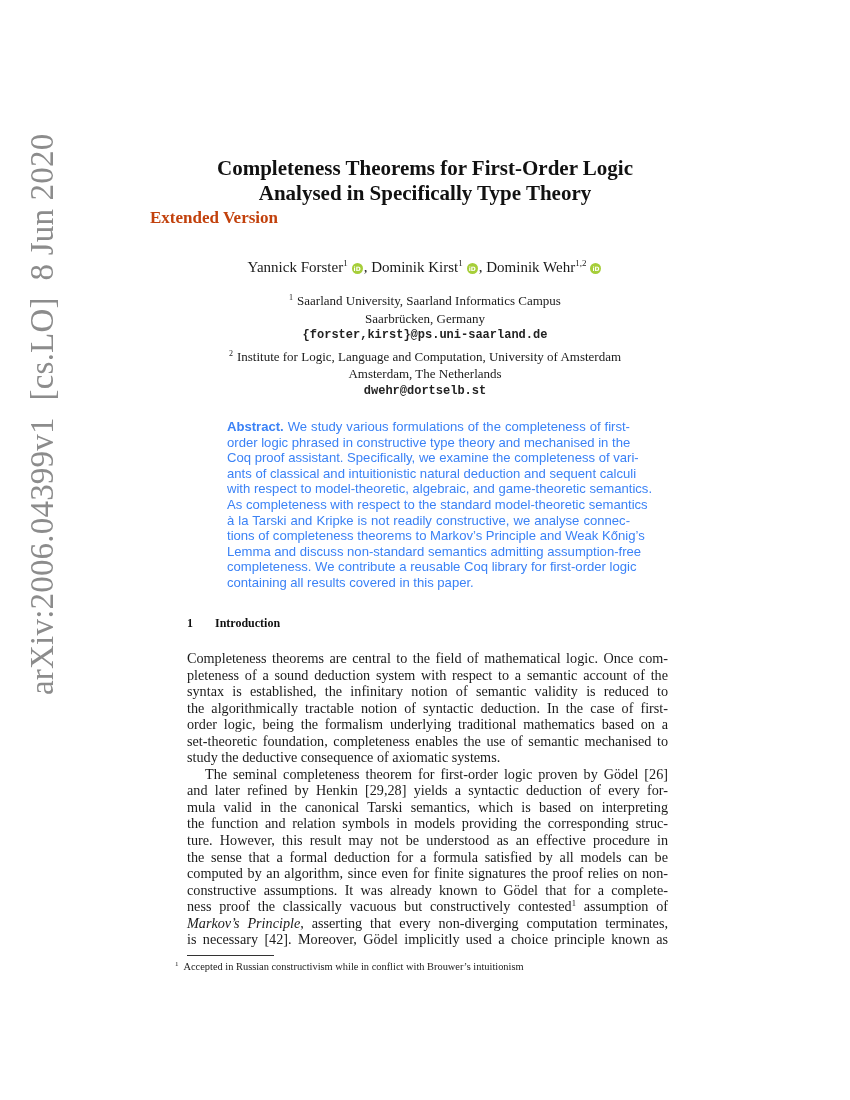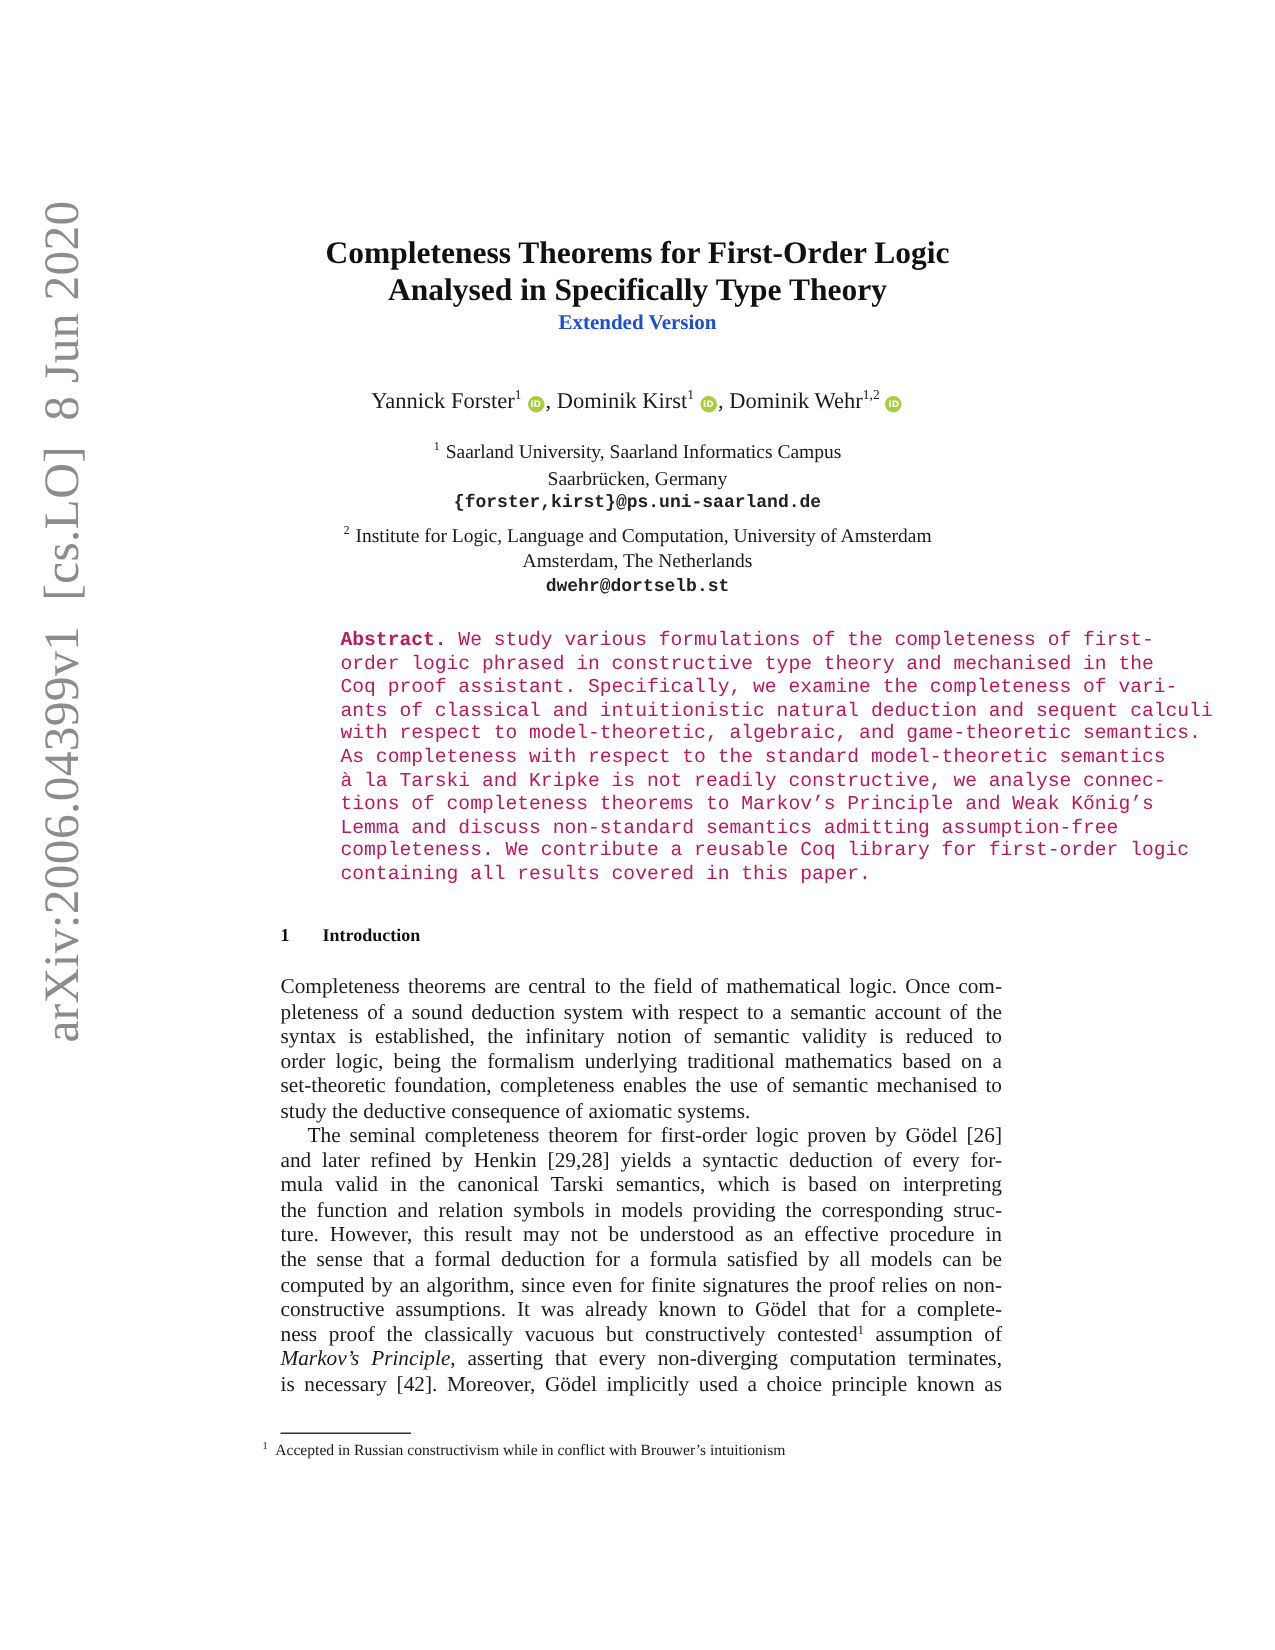--- a/index.html
+++ b/index.html
@@ -12,34 +12,34 @@
       transform-origin: 0 0; transform: rotate(-90deg);
       font-family: "Liberation Serif", serif; font-size: 33px; color: #8c8c8c;
       white-space: pre; letter-spacing: 0.2px;
     }
     .title {
       position: absolute; left: 150px; width: 550px; text-align: center;
       font-family: "Liberation Serif", serif; font-weight: bold; font-size: 21px; color: #111;
     }
     .t1 { top: 156px; }
     .t2 { top: 181px; }
-    .subtitle { position: absolute; top: 208px; left: 150px; width: 550px; text-align: center;
-      font-family: "Liberation Serif", serif; font-weight: bold; font-size: 14px; color: #1d4ed8; }
+    .subtitle { position: absolute; top: 208px; left: 150px; width: 550px; 
+      font-family: "Liberation Serif", serif; font-weight: bold; font-size: 17px; color: #c2410c; }
     .authors { position: absolute; top: 258px; left: 150px; width: 550px; text-align: center;
       font-family: "Liberation Serif", serif; font-size: 15px; color: #1a1a1a; }
     .authors sup { font-size: 9px; vertical-align: 6px; }
     .orcid { display: inline-block; width: 11px; height: 11px; border-radius: 50%;
       background: #a6ce39; color: #fff; font-family: "DejaVu Sans", sans-serif;
       font-size: 6px; line-height: 11px; text-align: center; vertical-align: 1px; margin: 0 1px 0 4px; font-weight: bold; }
     .affil { position: absolute; left: 150px; width: 550px; text-align: center;
       font-family: "Liberation Serif", serif; font-size: 13px; color: #1a1a1a; line-height: 17.5px; top: 289px; }
     .affil .mono { font-family: "Liberation Mono", monospace; font-size: 12px; font-weight: bold; color: #222; }
     .affil sup { font-size: 8px; vertical-align: 5px; margin-right: 4px; }
     .abstract { position: absolute; top: 419px; left: 227px; width: 403px;
-      font-family: Liberation Mono, monospace; font-size: 13.1px; line-height: 15.6px; text-align: justify; color: #be185d; }
+      font-family: Liberation Sans, sans-serif; font-size: 13.1px; line-height: 15.6px; text-align: justify; color: #3b82f6; }
     .abstract .lbl { font-weight: bold; }
     .abstract .line { display: block; text-align: justify; text-align-last: justify; white-space: nowrap; }
     .abstract .line.last { text-align-last: left; }
     .section { position: absolute; top: 616px; left: 187px;
       font-family: "Liberation Serif", serif; font-weight: bold; font-size: 12px; color: #111; }
     .section .num { display: inline-block; width: 28px; }
     .body { position: absolute; top: 650px; left: 187px; width: 481px;
       font-family: "Liberation Serif", serif; font-size: 14.2px; line-height: 16.55px; color: #1a1a1a; }
     .body .line { display: block; white-space: nowrap; text-align: justify; text-align-last: justify; }
     .body .line.last { text-align-last: left; }
@@ -90,20 +90,21 @@
 </div>
 
 <div class="section">
   <span class="num">1</span><span>Introduction</span>
 </div>
 
 <div class="body">
   <span class="line">Completeness theorems are central to the field of mathematical logic. Once com-</span>
   <span class="line">pleteness of a sound deduction system with respect to a semantic account of the</span>
   <span class="line">syntax is established, the infinitary notion of semantic validity is reduced to</span>
+  <span class="line">the algorithmically tractable notion of syntactic deduction. In the case of first-</span>
   <span class="line">order logic, being the formalism underlying traditional mathematics based on a</span>
   <span class="line">set-theoretic foundation, completeness enables the use of semantic mechanised to</span>
   <span class="line last">study the deductive consequence of axiomatic systems.</span>
   <span class="line indent">The seminal completeness theorem for first-order logic proven by Gödel [26]</span>
   <span class="line">and later refined by Henkin [29,28] yields a syntactic deduction of every for-</span>
   <span class="line">mula valid in the canonical Tarski semantics, which is based on interpreting</span>
   <span class="line">the function and relation symbols in models providing the corresponding struc-</span>
   <span class="line">ture. However, this result may not be understood as an effective procedure in</span>
   <span class="line">the sense that a formal deduction for a formula satisfied by all models can be</span>
   <span class="line">computed by an algorithm, since even for finite signatures the proof relies on non-</span>

